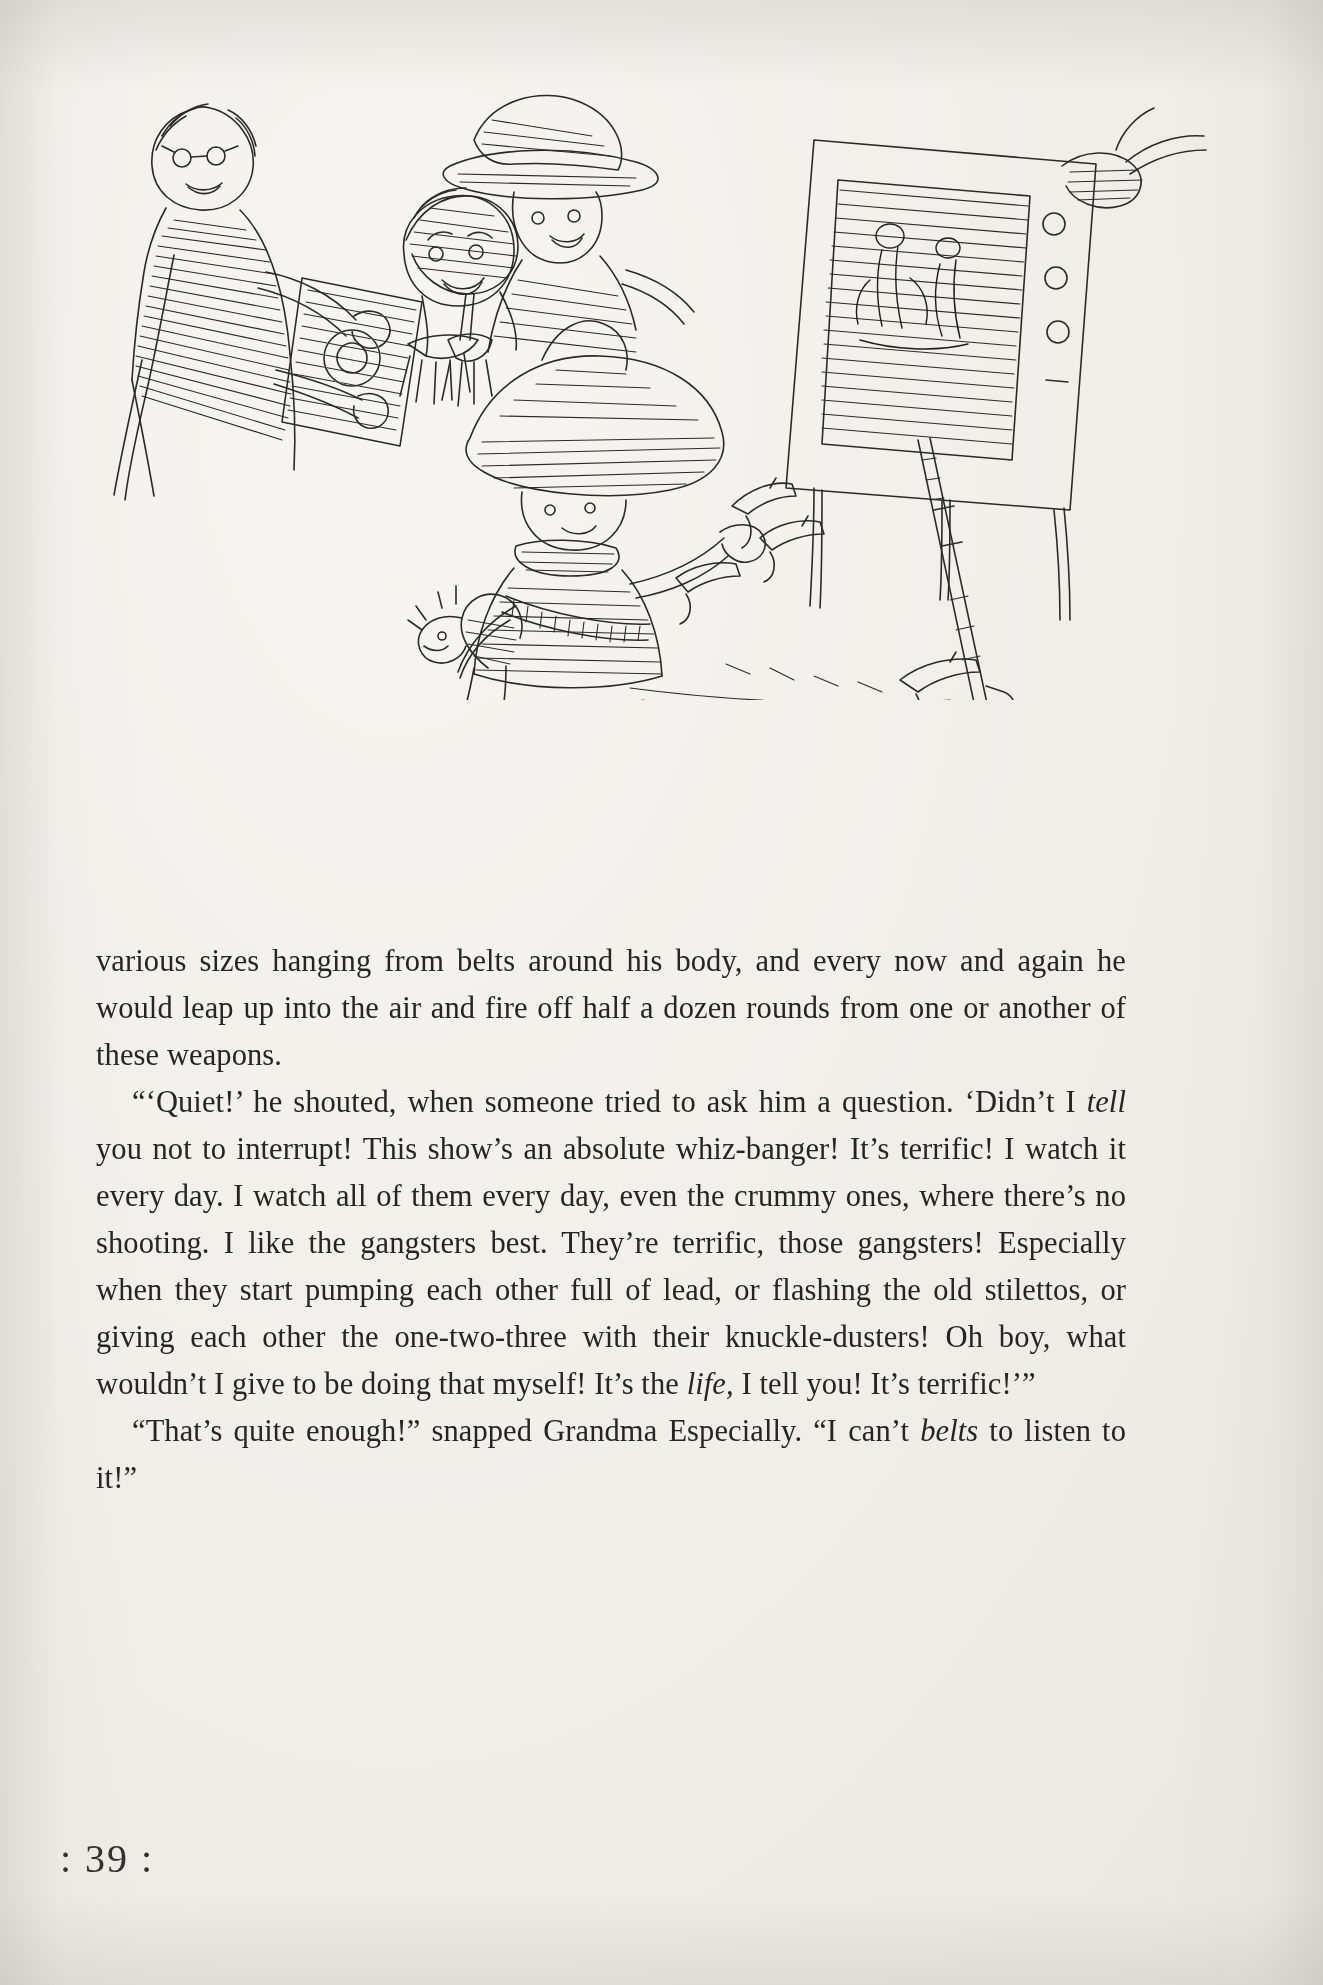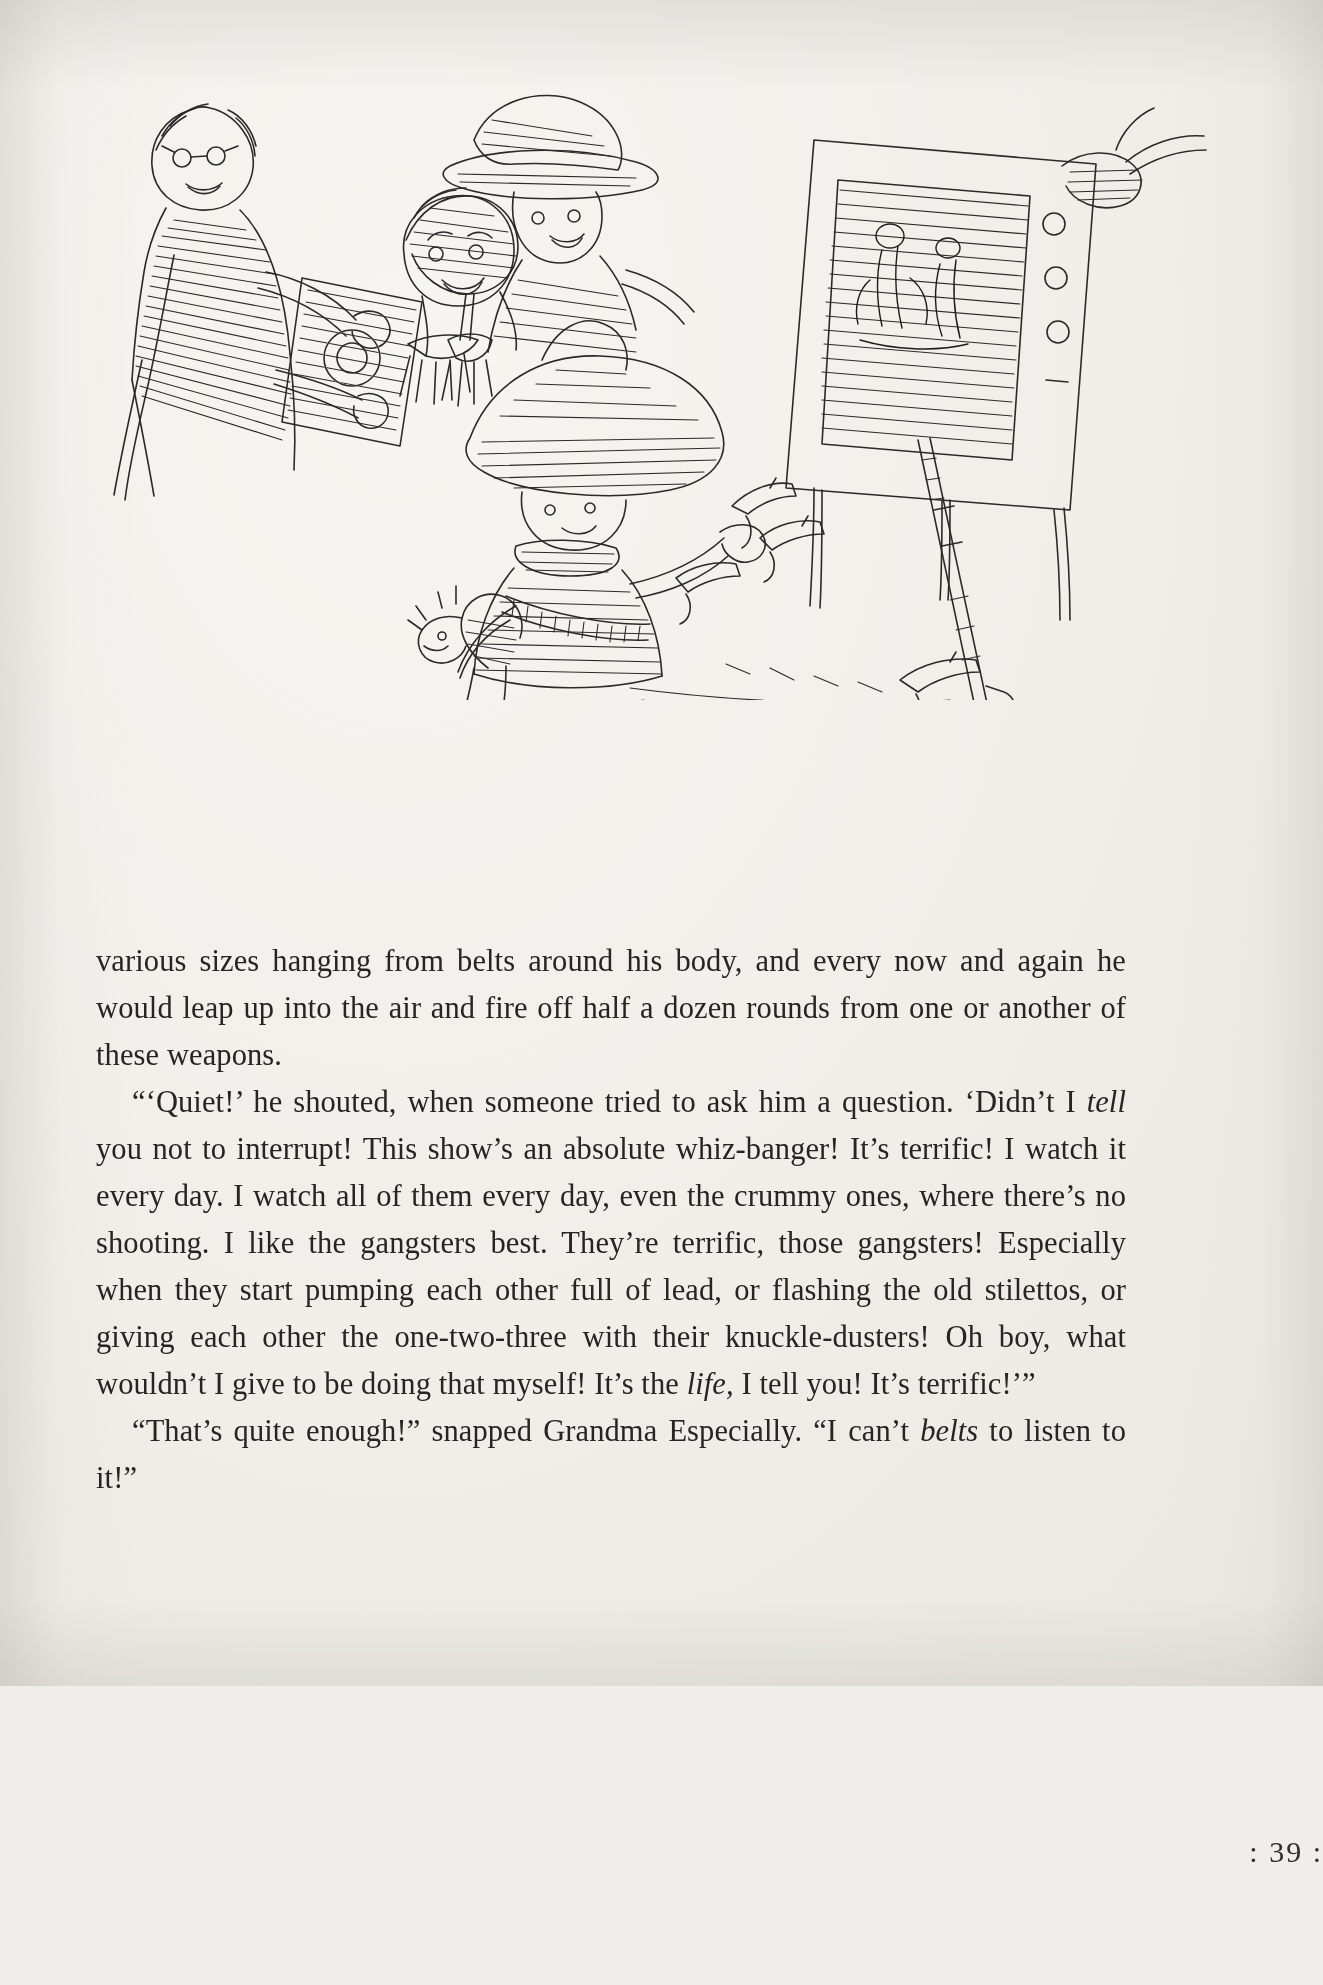--- a/index.html
+++ b/index.html
@@ -9,21 +9,21 @@
   body {
     width: 1323px;
     height: 1985px;
     background: #efeeea;
     font-family: "Liberation Serif", serif;
     overflow: hidden;
   }
   .page {
     position: relative;
     width: 1323px;
-    height: 1686px;
+    height: 1985px;
     background:
       radial-gradient(ellipse at 30% 20%, #f6f5f1 0%, #efeee9 55%, #e9e7e1 100%);
   }
   
   .page::before {
     content: "";
     position: absolute;
     inset: 0;
     background: linear-gradient(90deg, rgba(160,155,145,0.22) 0px, rgba(160,155,145,0.03) 60px, rgba(0,0,0,0) 140px),
                 linear-gradient(270deg, rgba(160,155,145,0.20) 0px, rgba(160,155,145,0.03) 60px, rgba(0,0,0,0) 150px),
@@ -67,23 +67,23 @@
   }
   .body-text em {
     font-style: italic;
   }
 
   .folio {
     position: absolute;
     left: 0;
     top: 1835px;
     width: 1323px;
-    text-align: right;
+    text-align: left;
     color: #33312e;
-    font-size: 30px;
+    font-size: 40px;
     letter-spacing: 2px;
     padding-left: 60px;
     box-sizing: border-box;
   }
 </style>
 </head>
 <body>
 
 <div class="page">
 

